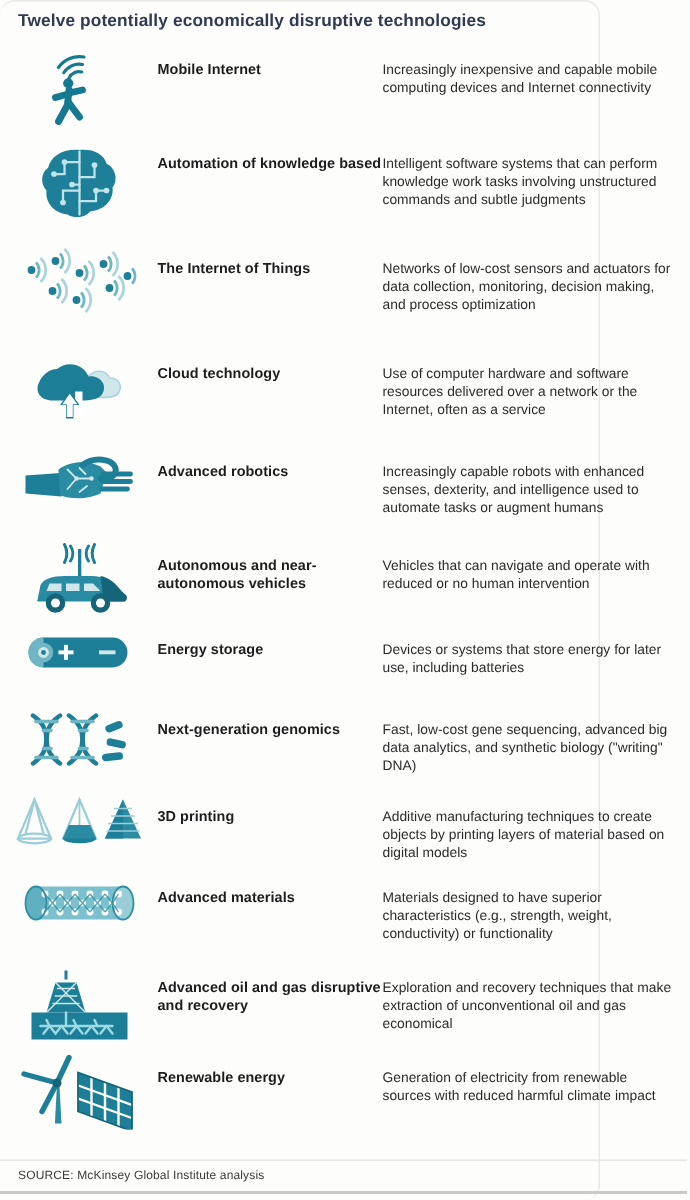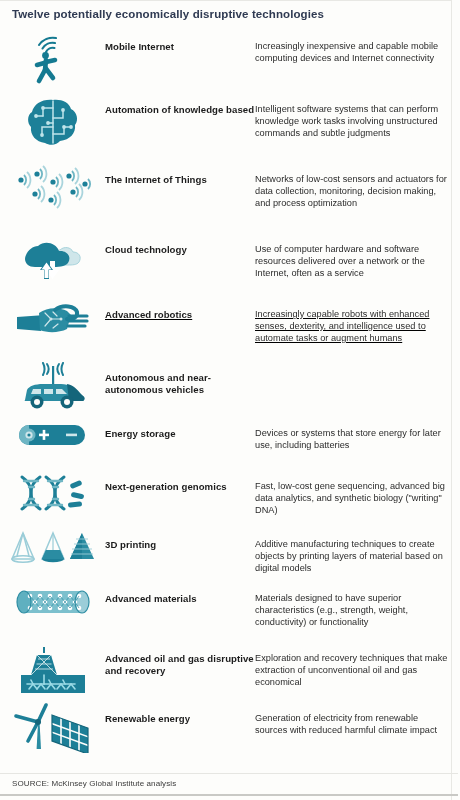--- a/index.html
+++ b/index.html
@@ -5,25 +5,26 @@
   * { box-sizing: border-box; }
   html, body { margin:0; padding:0; }
   body {
     width:460px; height:800px;
     background:#fdfdfb;
     font-family:"Liberation Sans", sans-serif;
     overflow:hidden;
     position:relative;
   }
   #exhibit {
-    width:452px; height:800px;
+    width:400px; height:800px;
     position:relative;
     background:#fdfdfb;
     border-top:1px solid #e8e8e4;
     border-right:1px solid #e8e8e4;
+    border-radius:10px;
   }
   
   .title {
     position:absolute;
     left:12px; top:6px;
     width:430px;
     font-size:11.5px;
     font-weight:bold;
     color:#2f3a52;
     letter-spacing:0.1px;
@@ -67,21 +68,21 @@
     line-height:11.8px;
     padding-top:14px;
     padding-right:12px;
     letter-spacing:0.02px;
   }
   
   .r0  { height:63px; }
   .r1  { height:70px; }
   .r2  { height:70px; }
   .r3  { height:65px; }
-  .r4  { height:63px;text-decoration:underline; }
+  .r4  { height:63px; }
   .r5  { height:56px; }
   .r6  { height:58px; }
   .r7  { height:53px; }
   .r8  { height:54px; }
   .r9  { height:60px;justify-content:space-between; }
   .r10 { height:60px; }
   .r11 { height:58px; }
   
   .footer-rule {
     position:absolute;
@@ -300,20 +301,21 @@
 
           <path d="M50 22 C56 23 60 27 64 32 L66 34 C68 35 68 38 66 39 L52 39 Z" fill="#14657a"></path>
 
           <circle cx="20" cy="40" r="6.5" fill="#14657a"></circle>
           <circle cx="20" cy="40" r="3" fill="#fdfdfb"></circle>
           <circle cx="50" cy="40" r="6.5" fill="#14657a"></circle>
           <circle cx="50" cy="40" r="3" fill="#fdfdfb"></circle>
         </svg>
       </div>
       <div class="cell-name">Autonomous and near-autonomous vehicles</div>
+      <div class="cell-desc">Vehicles that can navigate and operate with reduced or no human intervention</div>
     </div>
 
     <div class="row r7">
       <div class="cell-icon">
         <svg width="74" height="34" viewBox="0 0 74 34">
           <rect x="3" y="7" width="66" height="20" rx="10" fill="#1d7f97"></rect>
 
           <path d="M13 7 A10 10 0 0 0 13 27 L13 7 Z" fill="#6fb6c4"></path>
           <circle cx="13" cy="17" r="6.5" fill="#6fb6c4"></circle>
           <circle cx="13" cy="17" r="3.6" fill="#cfe6ea"></circle>

